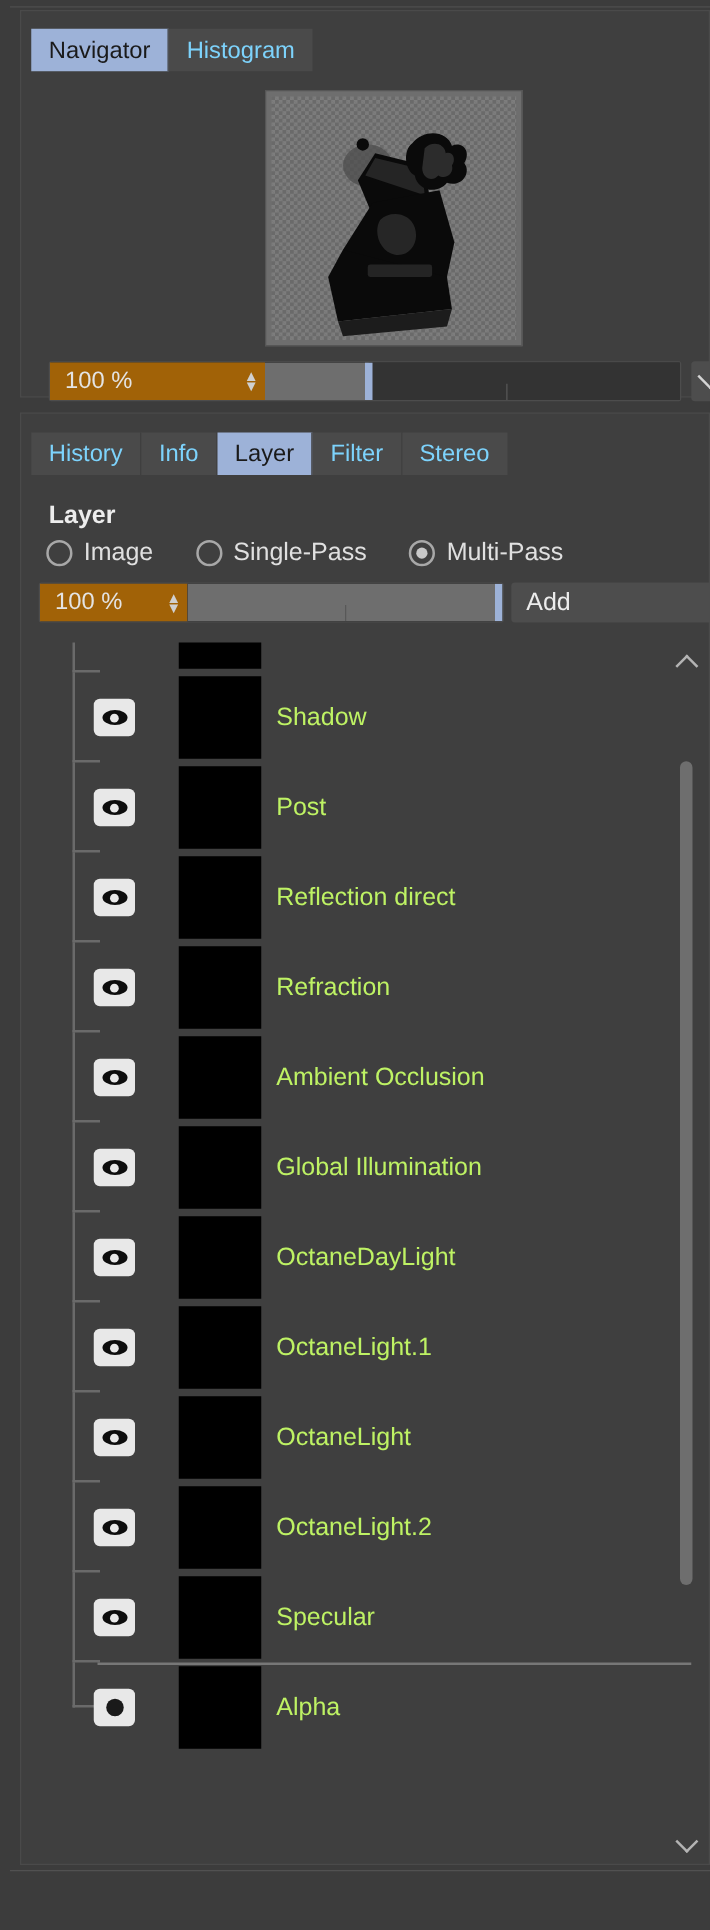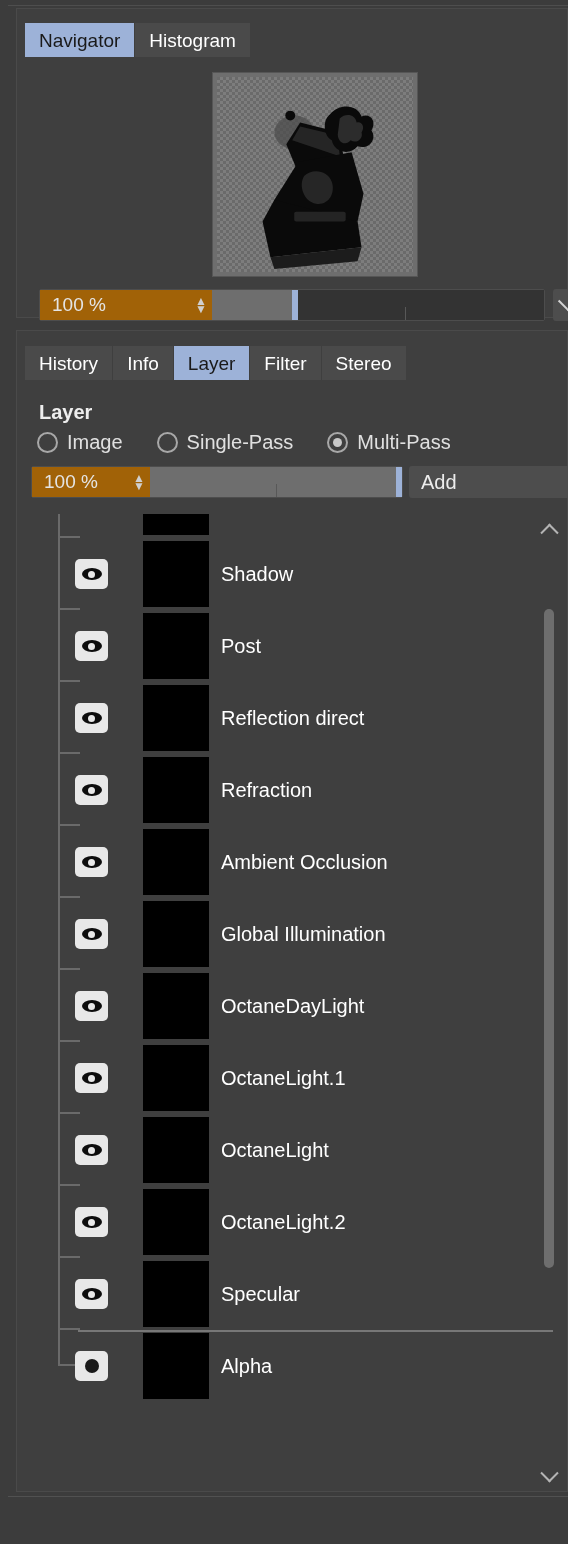--- a/index.html
+++ b/index.html
@@ -45,21 +45,21 @@
   }
 
   .tabrow {
     position: absolute;
     display: flex;
     align-items: stretch;
   }
 
   .tab {
     background: #4a4a4a;
-    color: #ffffff;
+    color: #7dd3fc;
     font-size: 19px;
     line-height: 1;
     display: flex;
     align-items: center;
     justify-content: center;
     padding: 0 14px;
     height: 34px;
     box-sizing: border-box;
     cursor: pointer;
     white-space: nowrap;
@@ -346,21 +346,21 @@
     height: 66px;
     background: #000000;
     box-sizing: border-box;
   }
   .lrow.selected .thumb {
     border: 3px solid #c79a5e;
   }
 
   .lname {
     margin-left: 12px;
-    color: #ffffff;
+    color: #bef264;
     font-size: 20px;
     white-space: nowrap;
   }
 
   .lrow.divider-above::before {
     content: "";
     position: absolute;
     left: 60px; right: 15px; top: 0;
     height: 2px;
     background: #777777;

